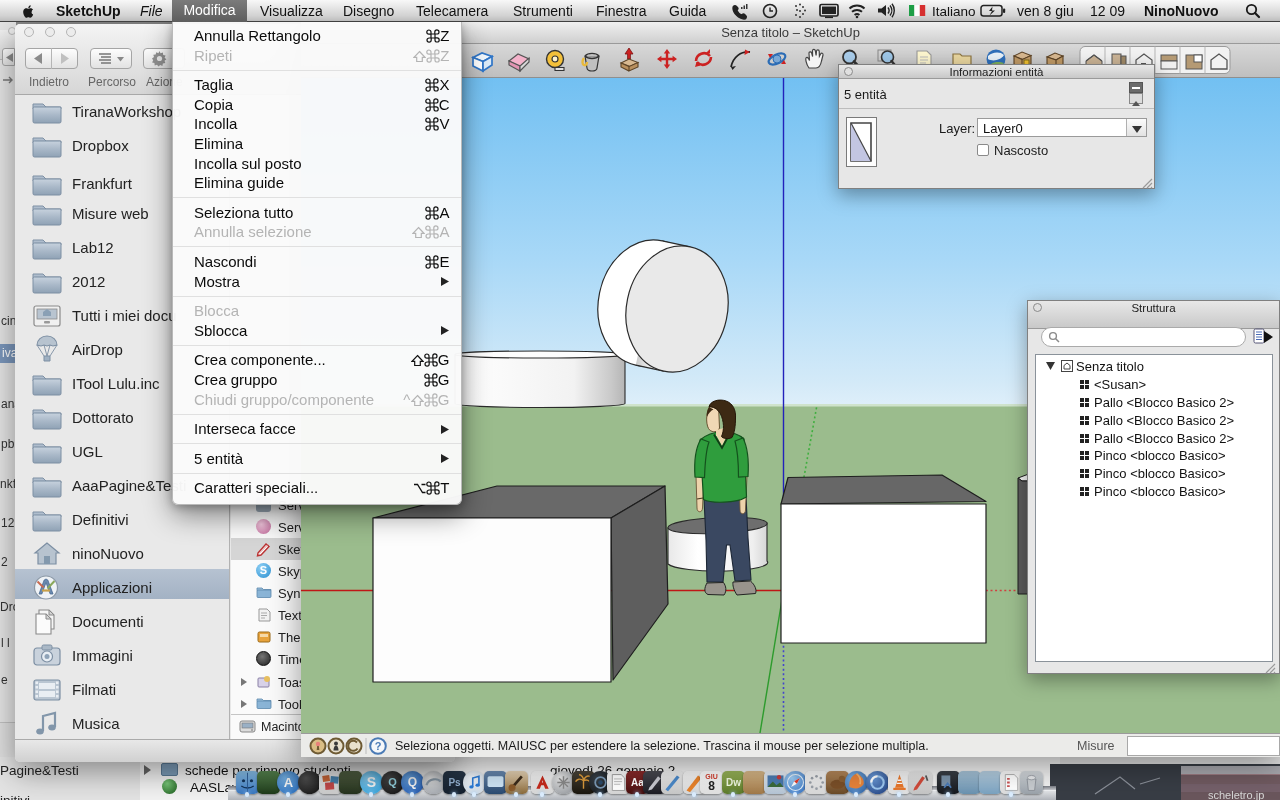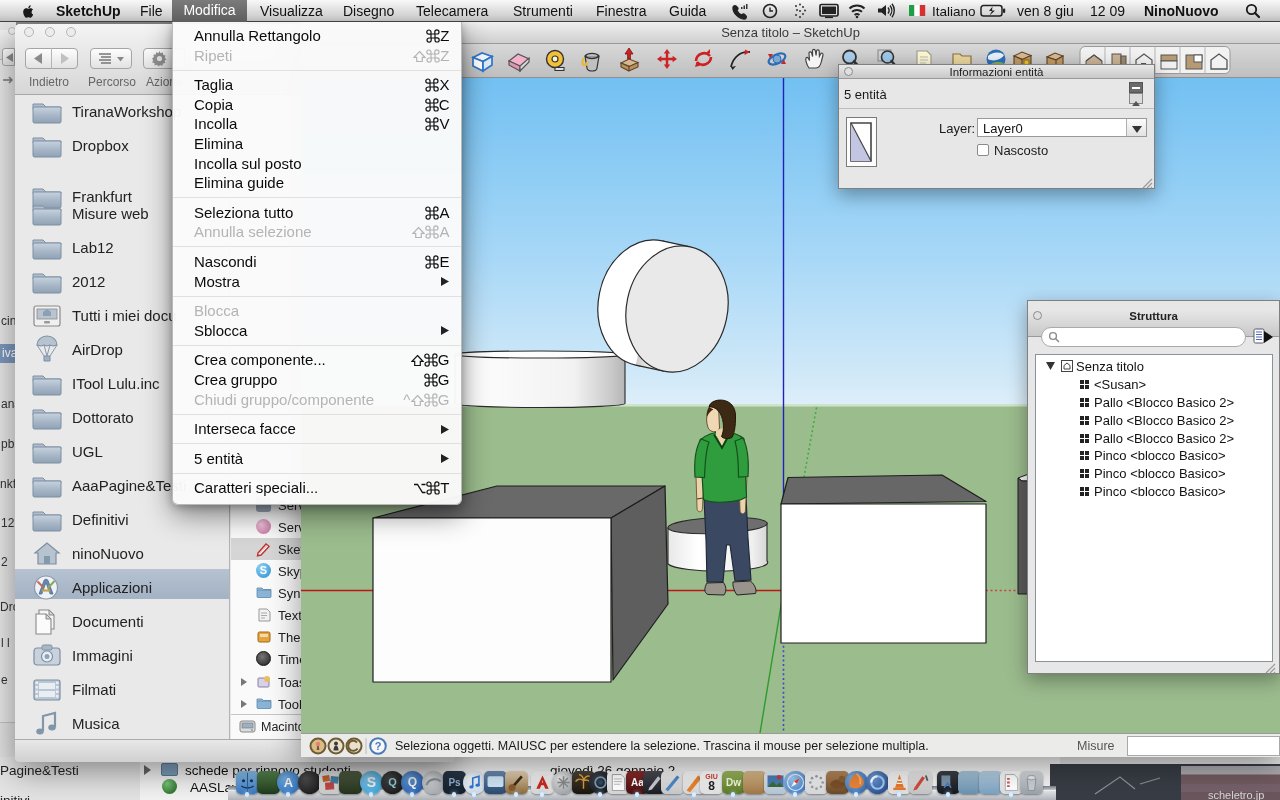--- a/index.html
+++ b/index.html
@@ -288,21 +288,21 @@
         </svg>
         <span class="lbl">TiranaWorkshop</span>
       </div>
     <div class="fitem" style="top:34px;">
         <svg width="32" height="30" viewBox="0 0 32 30">
           <path d="M2 7 h10 l3 3 h15 v2 h-28 z" fill="url(#foldtab)" stroke="#7d8fa3" stroke-width="1"></path>
           <rect x="2" y="10" width="28" height="16" rx="1.5" fill="url(#fold)" stroke="#7d8fa3" stroke-width="1"></rect>
         </svg>
         <span class="lbl">Dropbox</span>
       </div>
-    <div class="fitem" style="top:85px;">
+    <div class="fitem" style="top:72px;">
         <svg width="32" height="30" viewBox="0 0 32 30">
           <path d="M2 7 h10 l3 3 h15 v2 h-28 z" fill="url(#foldtab)" stroke="#7d8fa3" stroke-width="1"></path>
           <rect x="2" y="10" width="28" height="16" rx="1.5" fill="url(#fold)" stroke="#7d8fa3" stroke-width="1"></rect>
         </svg>
         <span class="lbl">Frankfurt</span>
       </div>
     <div class="fitem" style="top:102px;">
         <svg width="32" height="30" viewBox="0 0 32 30">
           <path d="M2 7 h10 l3 3 h15 v2 h-28 z" fill="url(#foldtab)" stroke="#7d8fa3" stroke-width="1"></path>
           <rect x="2" y="10" width="28" height="16" rx="1.5" fill="url(#fold)" stroke="#7d8fa3" stroke-width="1"></rect>
@@ -787,21 +787,21 @@
         </svg></div>
   </div>
   <div class="abs" style="left:138px;top:79px;width:12px;height:12px;background:#fff;border:1px solid #8a8a8a;border-radius:2px;"></div>
   <div class="abs" style="left:155px;top:78px;font-size:13px;color:#1a1a1a;">Nascosto</div>
   <svg class="abs" style="left:303px;top:113px;" width="11" height="11" viewBox="0 0 11 11">
       <path d="M10 1 L1 10 M10 5 L5 10 M10 9 L9 10" stroke="#9a9a9a" stroke-width="1.2"></path>
     </svg>
 </div>
 
 <div class="abs" id="struttura" style="left:1027px;top:300px;width:253px;height:374px;background:#e7e7e7;border:1px solid #808080;box-shadow:0 6px 18px rgba(0,0,0,0.35);">
-  <div class="abs" style="left:0;top:8px;width:251px;height:28px;background:linear-gradient(#e8e8e8,#c8c8c8);border-bottom:1px solid #9a9a9a;font-weight:bold;">
+  <div class="abs" style="left:0;top:0;width:251px;height:28px;background:linear-gradient(#e8e8e8,#c8c8c8);border-bottom:1px solid #9a9a9a;">
     <div class="abs" style="left:5px;top:2px;width:9px;height:9px;border-radius:50%;border:1.5px solid #8a8a8a;background:#e0e0e0;"></div>
     <div style="text-align:center;font-size:11.5px;color:#222;line-height:14px;">Struttura</div>
   </div>
 
   <div class="abs" style="left:13px;top:26px;width:205px;height:20px;background:#fff;border:1px solid #aaa;border-radius:10px;">
     <svg width="12" height="12" viewBox="0 0 12 12" style="position:absolute;left:6px;top:3px;">
         <circle cx="5" cy="5" r="3.4" fill="none" stroke="#8a8a8a" stroke-width="1.4"></circle>
         <path d="M7.5 7.5 L11 11" stroke="#8a8a8a" stroke-width="1.5"></path>
       </svg>
   </div>
@@ -939,21 +939,21 @@
         </svg>T</span></div>
   <div style="height:6px;"></div>
 </div>
 
 <div class="abs" id="menubar" style="left:0;top:0;width:1280px;height:22px;background:linear-gradient(#f8f8f8,#d2d2d2 75%,#bdbdbd);border-bottom:1px solid #404040;font-size:14px;color:#111;">
 
   <svg class="abs" style="left:21px;top:3.5px;" width="15" height="15" viewBox="0 0 15 15">
     <path fill="#1a1a1a" d="M10.7 7.9c0-1.6 1.3-2.4 1.4-2.4-.8-1.1-1.9-1.2-2.3-1.3-1-.1-1.9.6-2.4.6-.5 0-1.3-.6-2.1-.6-1.1 0-2.1.6-2.6 1.6-1.1 1.9-.3 4.8.8 6.4.5.8 1.1 1.6 1.9 1.6.8 0 1.1-.5 2-.5.9 0 1.2.5 2 .5.8 0 1.4-.8 1.9-1.5.6-.9.8-1.7.8-1.8 0 0-1.6-.6-1.6-2.4zM9.1 3.2c.4-.5.7-1.2.6-1.9-.6 0-1.4.4-1.8 1-.4.5-.7 1.2-.6 1.9.7 0 1.4-.4 1.8-1z"></path>
   </svg>
   <span class="abs" style="left:56px;top:3px;font-weight:bold;">SketchUp</span>
-  <span class="abs" style="left:140px;top:3px;">File</span>
+  <span class="abs" style="left:140px;top:3px;font-style:italic;">File</span>
   <div class="abs" style="left:172px;top:0;width:75px;height:22px;background:linear-gradient(#7b7b7b,#5d5d5d);color:#fff;text-align:center;line-height:21px;">Modifica</div>
   <span class="abs" style="left:260px;top:3px;">Visualizza</span>
   <span class="abs" style="left:343px;top:3px;">Disegno</span>
   <span class="abs" style="left:416px;top:3px;">Telecamera</span>
   <span class="abs" style="left:513px;top:3px;">Strumenti</span>
   <span class="abs" style="left:596px;top:3px;">Finestra</span>
   <span class="abs" style="left:669px;top:3px;">Guida</span>
 
   <svg class="abs" style="left:729px;top:2px;" width="280" height="18" viewBox="0 0 280 18">
 

